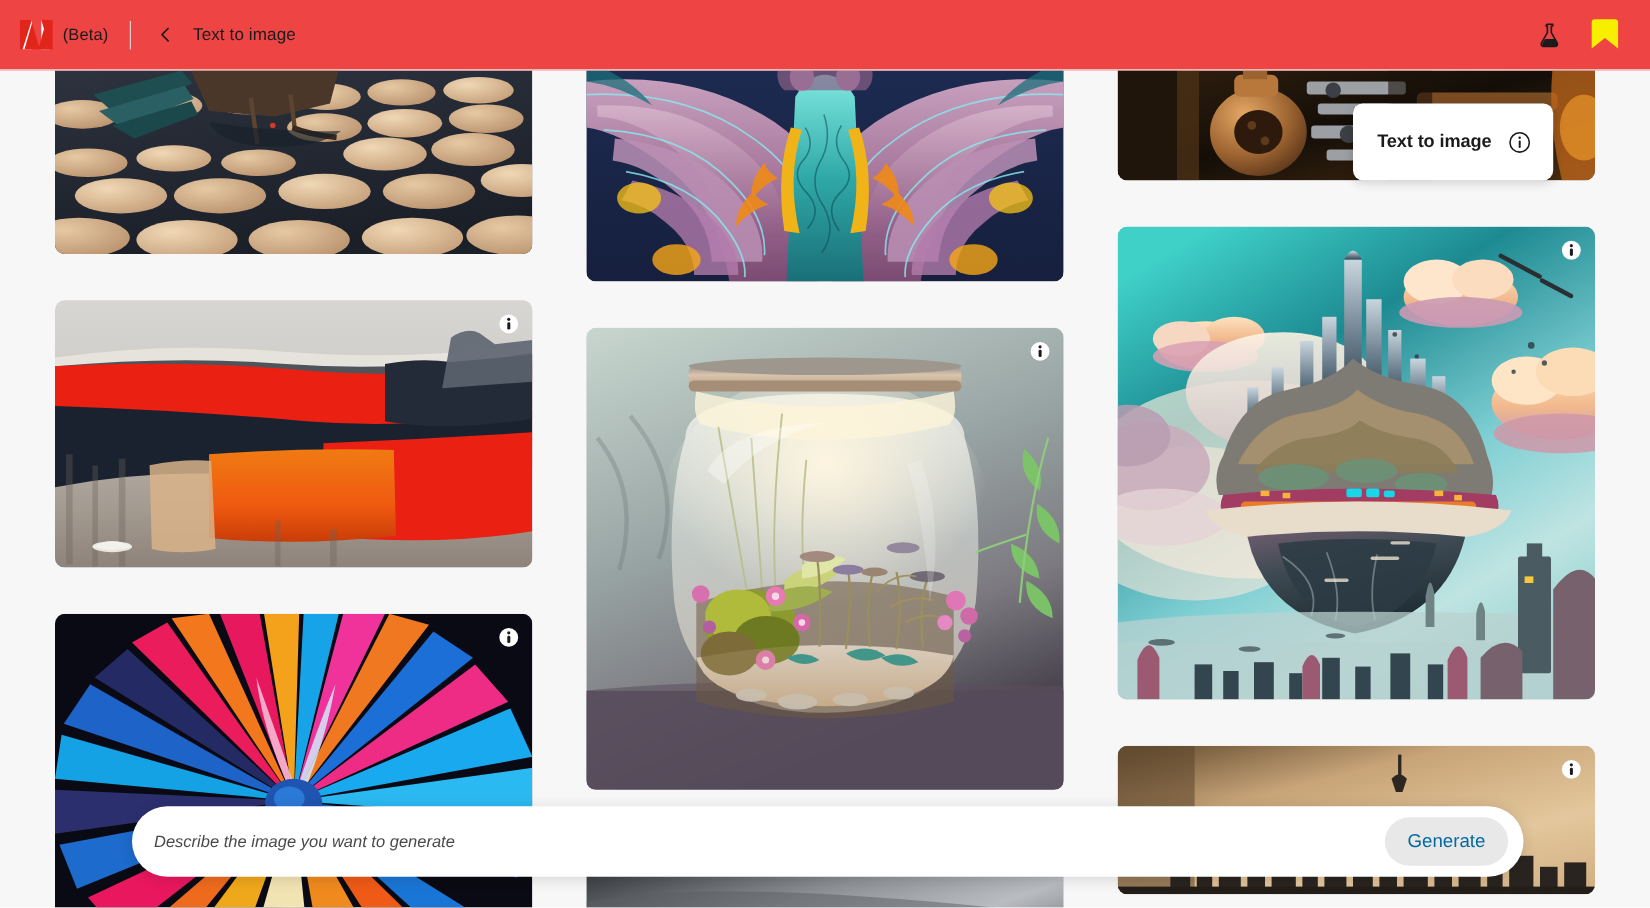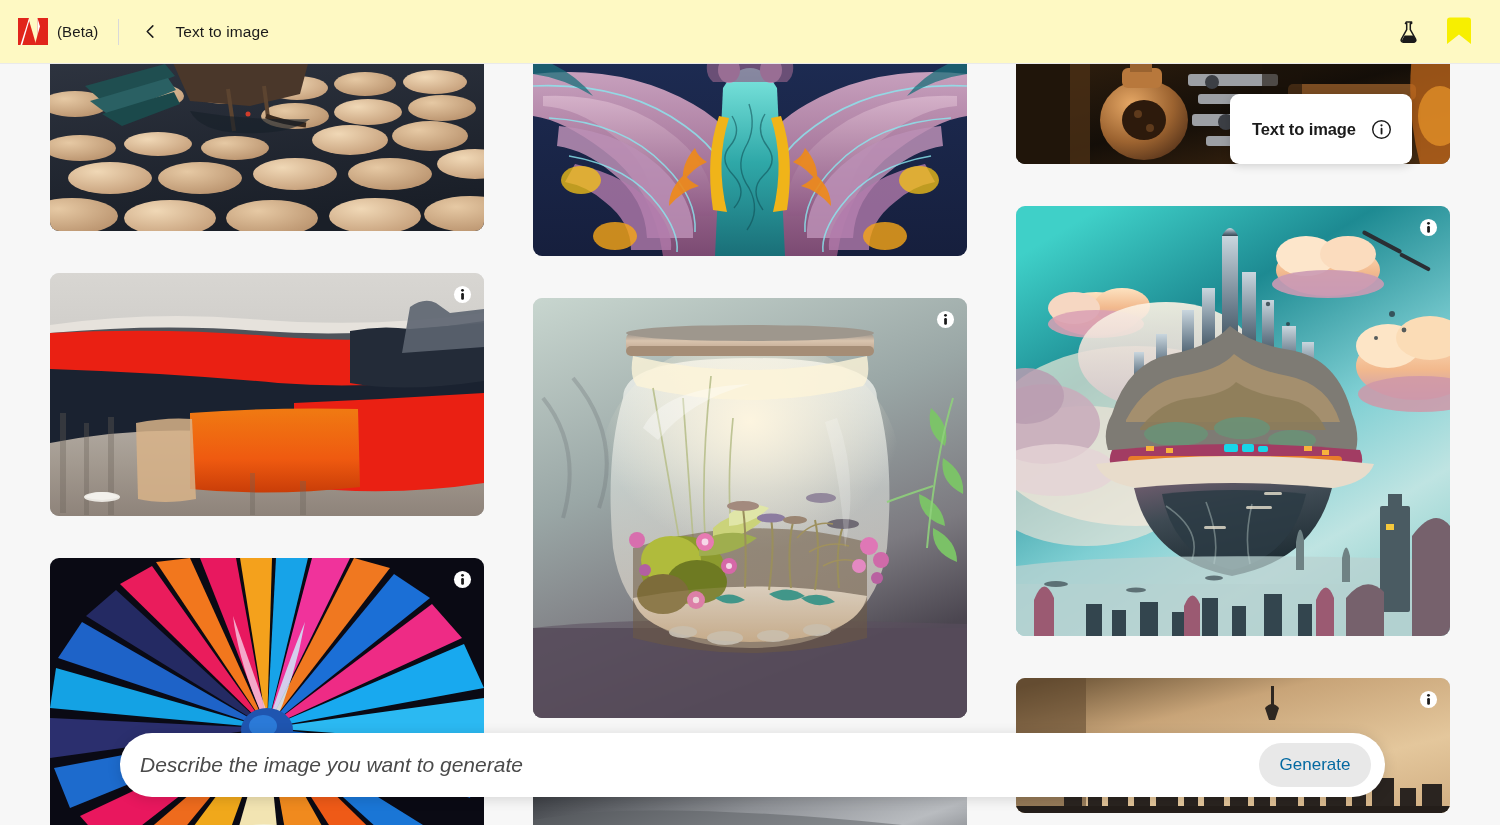--- a/index.html
+++ b/index.html
@@ -19,21 +19,21 @@
     background: #f7f7f7;
     overflow: hidden;
   }
 
   
   .header {
     position: absolute;
     top: 0; left: 0;
     width: 1500px;
     height: 64px;
-    background: #fef9c3;
+    background: #ef4444;
     border-bottom: 1px solid #eaeaea;
     display: flex;
     align-items: center;
     z-index: 40;
   }
   .header-left {
     display: flex;
     align-items: center;
     gap: 0px;
     padding-left: 18px;
@@ -149,21 +149,21 @@
     align-items: center;
     padding: 0 14px 0 20px;
     z-index: 50;
   }
   .prompt-input {
     flex: 1;
     border: none;
     outline: none;
     background: transparent;
     font-family: "Liberation Sans", sans-serif;
-    font-size: 21px;
+    font-size: 15px;
     font-style: italic;
     color: #701a75;
     padding-left: 0px;
   }
   .prompt-input::placeholder {
     color: #4a4a4a;
     font-style: italic;
     opacity: 1;
   }
   .generate-btn {

